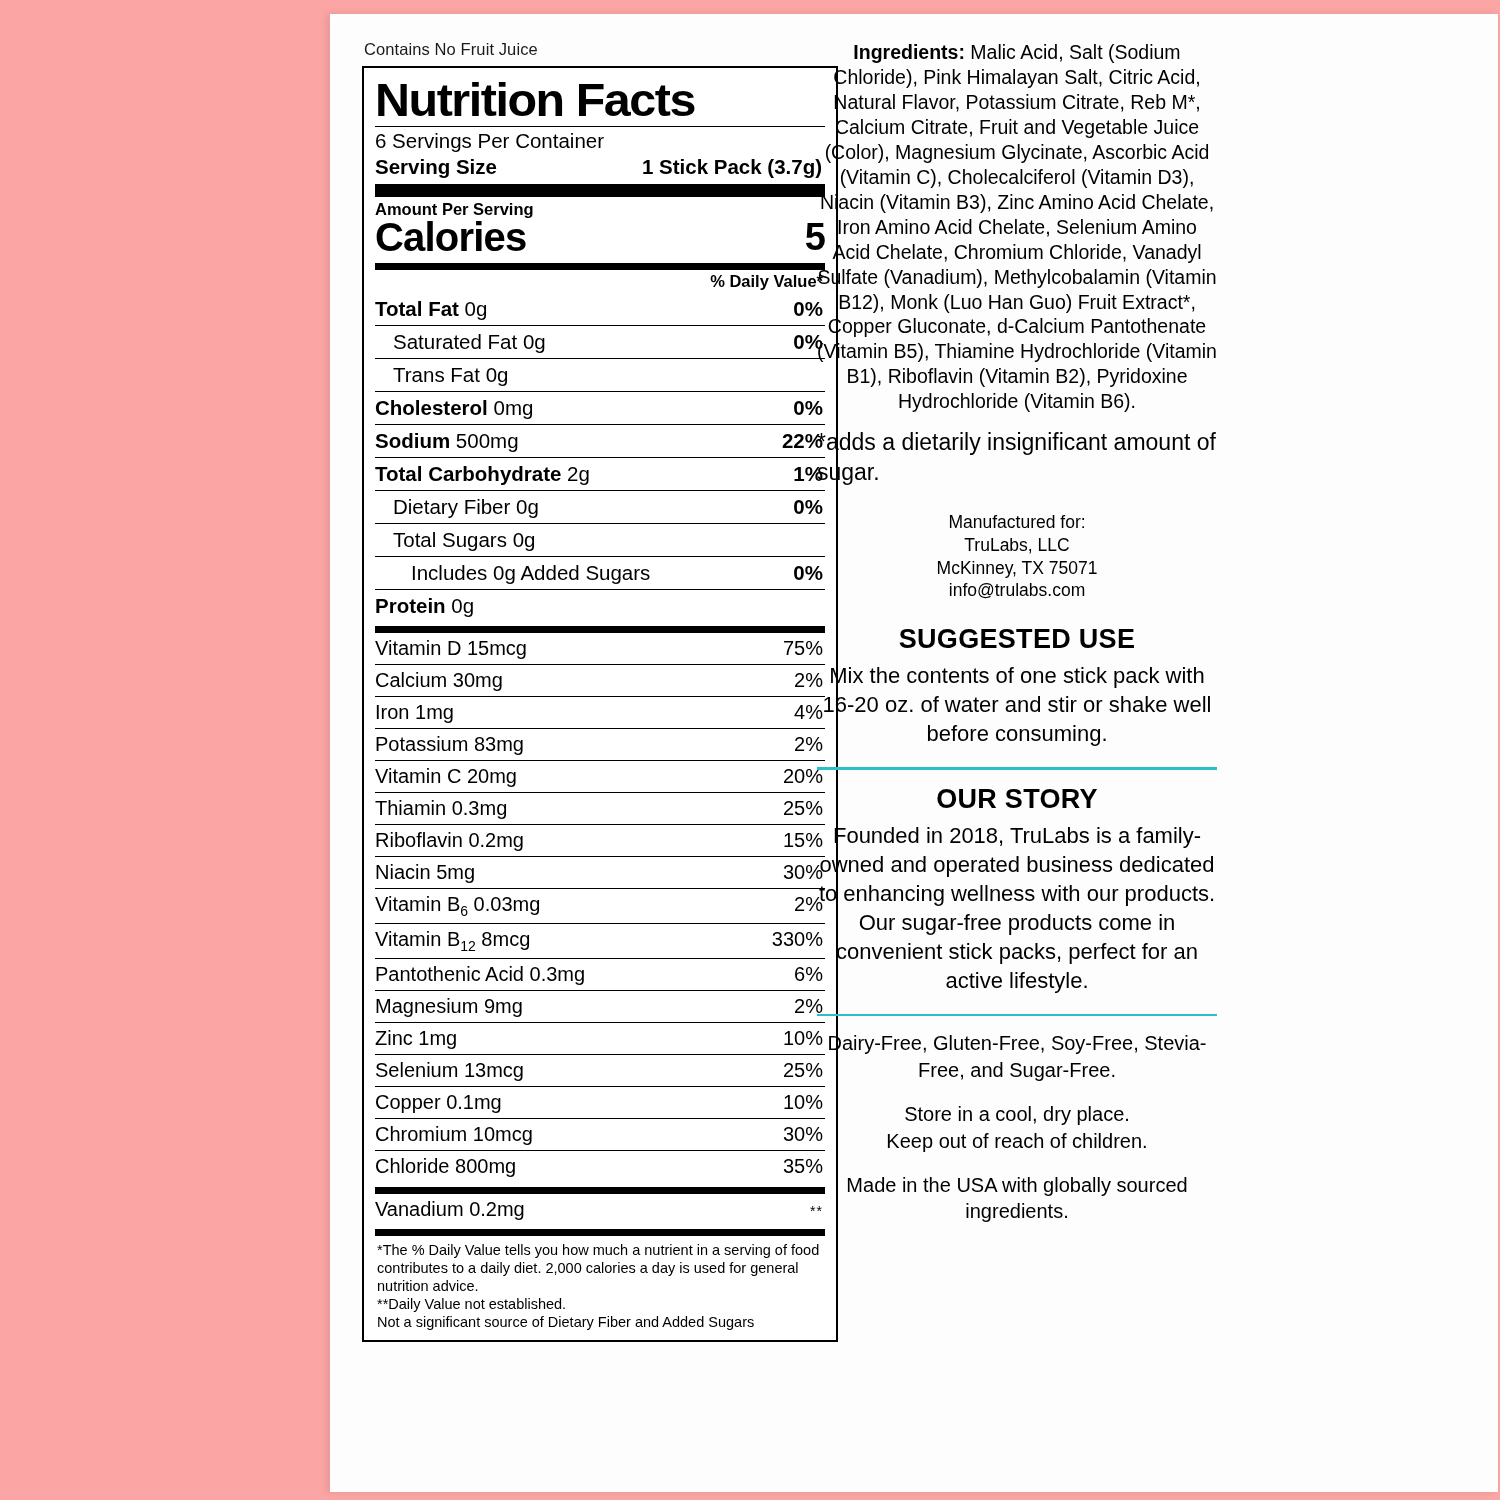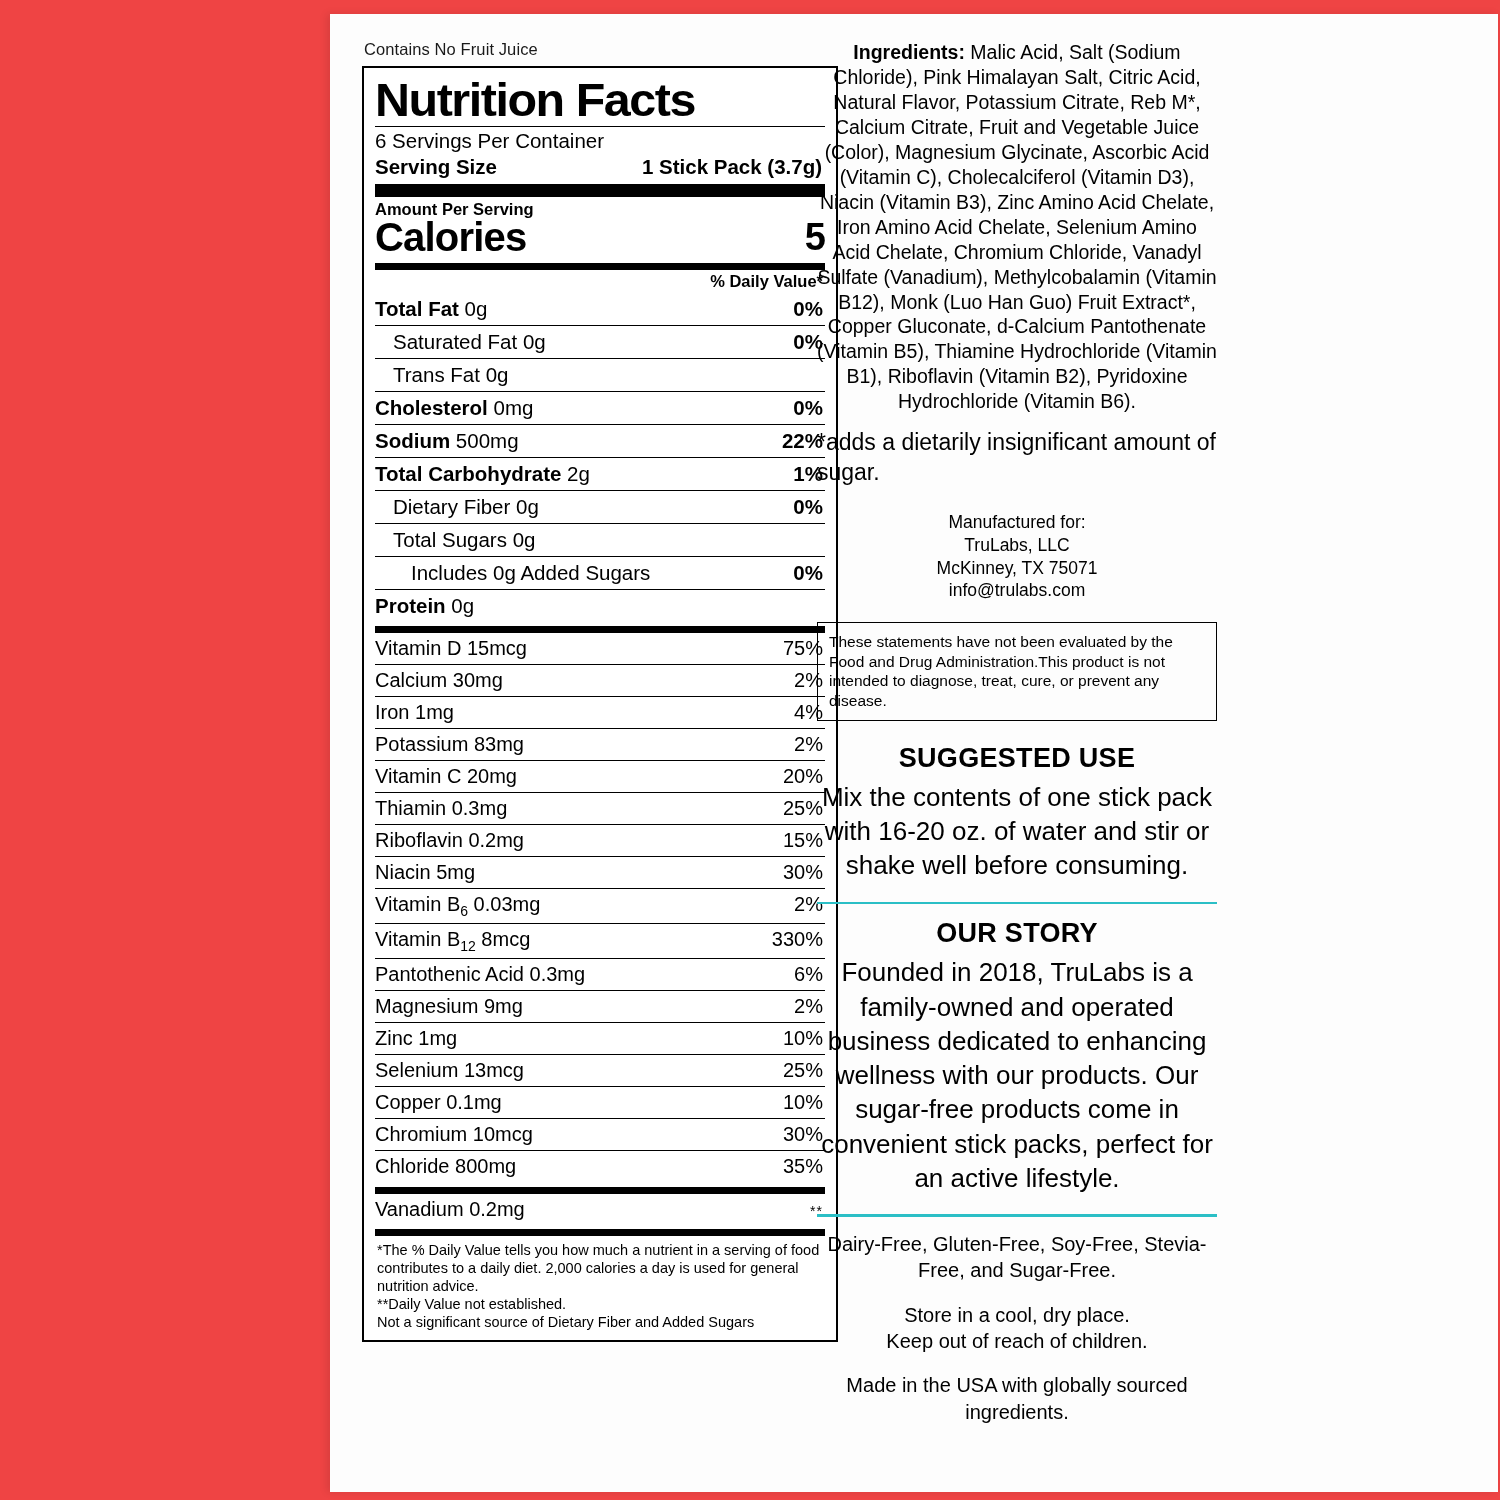--- a/index.html
+++ b/index.html
@@ -5,21 +5,21 @@
   * { box-sizing: border-box; }
   html, body {
     margin: 0; padding: 0;
     width: 1500px; height: 1500px;
     background: #ffffff;
     font-family: "Liberation Sans", sans-serif;
   }
   #page {
     position: relative;
     width: 1500px; height: 1500px;
-    background: #ef4444;
+    background: #fca5a5;
     overflow: hidden;
   }
   .panel {
     position: absolute;
     left: 330px; top: 14px;
     width: 1168px; height: 1478px;
     background: #fdfdfd;
     box-shadow: -3px 0 8px rgba(0,0,0,0.10);
   }
   .content {
@@ -154,21 +154,21 @@
   }
   .sec-title {
     text-align: center;
     font-weight: bold;
     font-size: 27px;
     letter-spacing: 0.3px;
     margin: 22px 0 6px 0;
   }
   .sec-body {
     text-align: center;
-    font-size: 26px;
+    font-size: 22px;
     line-height: 1.32;
     margin: 0;
   }
   .divider {
     height: 2.5px;
     background: #2bbfc6;
     margin: 19px 0 14px 0;
   }
   .tail-block {
     text-align: center;
@@ -348,21 +348,20 @@
     <div class="right-col">
 
       <p class="ingredients">
         <b>Ingredients:</b><span> Malic Acid, Salt (Sodium Chloride), Pink Himalayan Salt, Citric Acid, Natural Flavor, Potassium Citrate, Reb M*, Calcium Citrate, Fruit and Vegetable Juice (Color), Magnesium Glycinate, Ascorbic Acid (Vitamin C), Cholecalciferol (Vitamin D3), Niacin (Vitamin B3), Zinc Amino Acid Chelate, Iron Amino Acid Chelate, Selenium Amino Acid Chelate, Chromium Chloride, Vanadyl Sulfate (Vanadium), Methylcobalamin (Vitamin B12), Monk (Luo Han Guo) Fruit Extract*, Copper Gluconate, d-Calcium Pantothenate (Vitamin B5), Thiamine Hydrochloride (Vitamin B1), Riboflavin (Vitamin B2), Pyridoxine Hydrochloride (Vitamin B6).</span>
       </p>
 
       <p class="adds-note">*adds a dietarily insignificant amount of sugar.</p>
 
       <div class="mfg">Manufactured for:<br>TruLabs, LLC<br>McKinney, TX 75071<br>info@trulabs.com</div>
 
-      <div class="fda-box">These statements have not been evaluated by the Food and Drug Administration.This product is not intended to diagnose, treat, cure, or prevent any disease.</div>
 
       <div class="sec-title">SUGGESTED USE</div>
       <p class="sec-body">Mix the contents of one stick pack with 16-20 oz. of water and stir or shake well before consuming.</p>
 
       <div class="divider"></div>
 
       <div class="sec-title" style="margin-top:6px">OUR STORY</div>
       <p class="sec-body">Founded in 2018, TruLabs is a family-owned and operated business dedicated to enhancing wellness with our products. Our sugar-free products come in convenient stick packs, perfect for an active lifestyle.</p>
 
       <div class="divider"></div>

